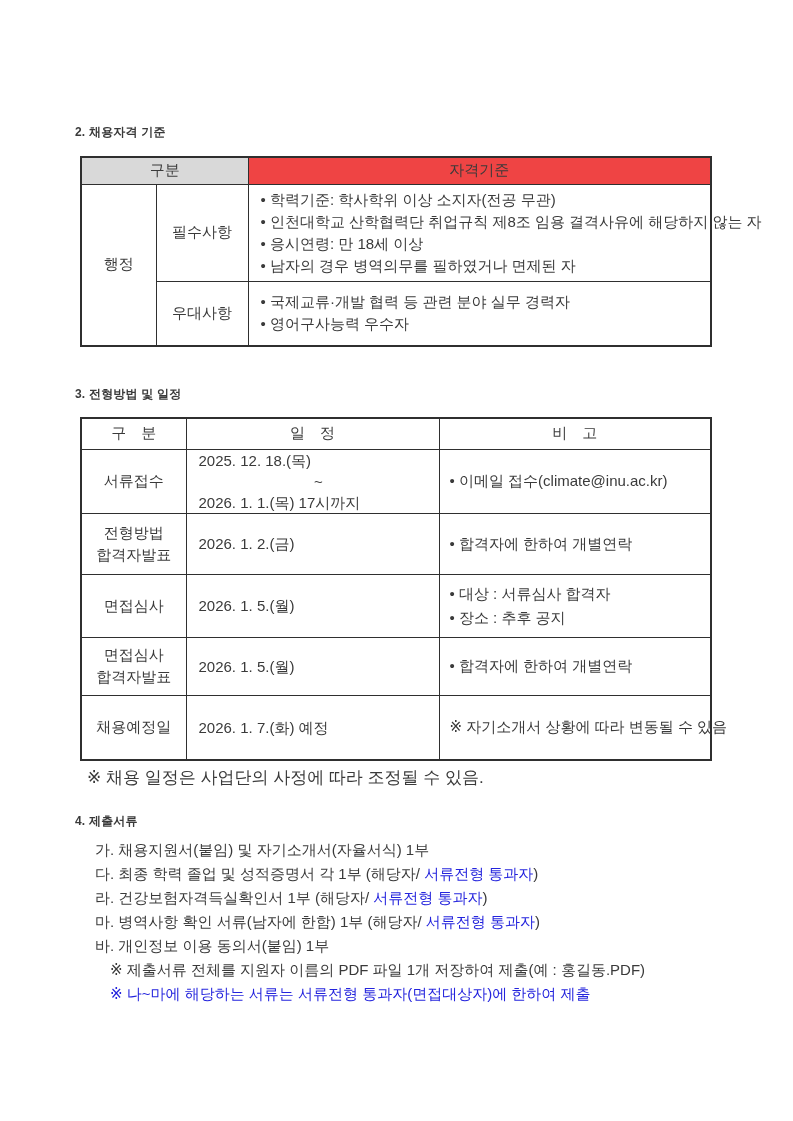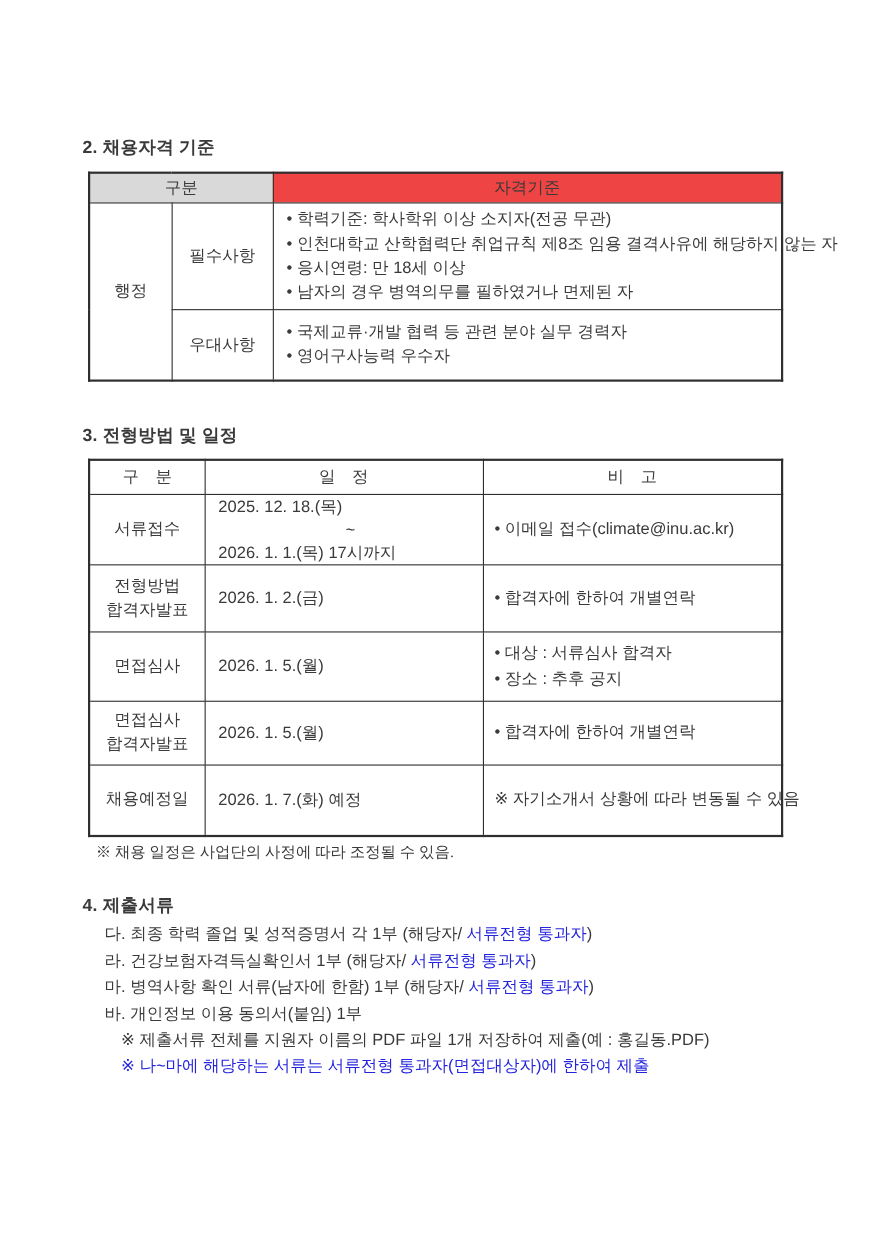--- a/index.html
+++ b/index.html
@@ -6,21 +6,21 @@
   .page{
     position:relative;
     width:793px;height:1121px;
     background:#ffffff;
     font-family:"Liberation Sans","DejaVu Sans",sans-serif;
     color:#3a3a3a;
     overflow:hidden;
   }
   .sec-title{
     position:absolute;
-    font-size:16px;
+    font-size:12px;
     font-weight:bold;
     letter-spacing:0.2px;
     white-space:pre;
   }
   .s2{top:124px;left:75px;}
   .s3{top:386px;left:75px;}
   .s4{top:813px;left:75px;}
 
   table{border-collapse:collapse;table-layout:fixed;position:absolute;background:#fff;}
   td,th{border:1px solid #2f2f2f;font-weight:normal;font-size:15px;padding:0;vertical-align:middle;}
@@ -47,21 +47,21 @@
   .t2 tr:nth-child(6){height:65px;}
   .t2 td.cat{text-align:center;}
   .t2 td.cat div{line-height:22px;}
   .t2 td.sched{padding-left:12px;}
   .t2 td.sched div{line-height:21px;white-space:pre;}
   .t2 td.note{padding-left:10px;}
   .t2 td.note div{line-height:24px;white-space:pre;}
 
   .footnote{
     position:absolute;top:766px;left:87px;
-    font-size:14px;white-space:pre;font-family:Liberation Serif, serif;
+    font-size:17px;white-space:pre;
   }
 
   .doclist{
     position:absolute;top:838px;left:95px;width:660px;
     font-size:15px;
   }
   .doclist div{line-height:24px;white-space:pre;}
   .doclist div.sub{margin-left:15px;}
 
   .blue{color:#2424dd;}
@@ -178,20 +178,21 @@
             <div><span>※ 자기소개서 상황에 따라 변동될 수 있음</span></div>
           </td>
       </tr>
     </tbody>
   </table>
 
   <div class="footnote">※ 채용 일정은 사업단의 사정에 따라 조정될 수 있음.</div>
 
   <div class="sec-title s4">4. 제출서류</div>
   <div class="doclist">
+      <div><span>가. 채용지원서(붙임) 및 자기소개서(자율서식) 1부</span></div>
       <div><span>다. 최종 학력 졸업 및 성적증명서 각 1부 (해당자/ </span><span class="blue" style="color: rgb(36, 36, 221);">서류전형 통과자</span><span>)</span></div>
       <div><span>라. 건강보험자격득실확인서 1부 (해당자/ </span><span class="blue" style="color: rgb(36, 36, 221);">서류전형 통과자</span><span>)</span></div>
       <div><span>마. 병역사항 확인 서류(남자에 한함) 1부 (해당자/ </span><span class="blue" style="color: rgb(36, 36, 221);">서류전형 통과자</span><span>)</span></div>
       <div><span>바. 개인정보 이용 동의서(붙임) 1부</span></div>
       <div class="sub"><span>※ 제출서류 전체를 지원자 이름의 PDF 파일 1개 저장하여 제출(예 : 홍길동.PDF)</span></div>
       <div class="sub"><span class="blue" style="color: rgb(36, 36, 221);">※ 나~마에 해당하는 서류는 서류전형 통과자(면접대상자)에 한하여 제출</span></div>
     </div>
 
 </div>
 

